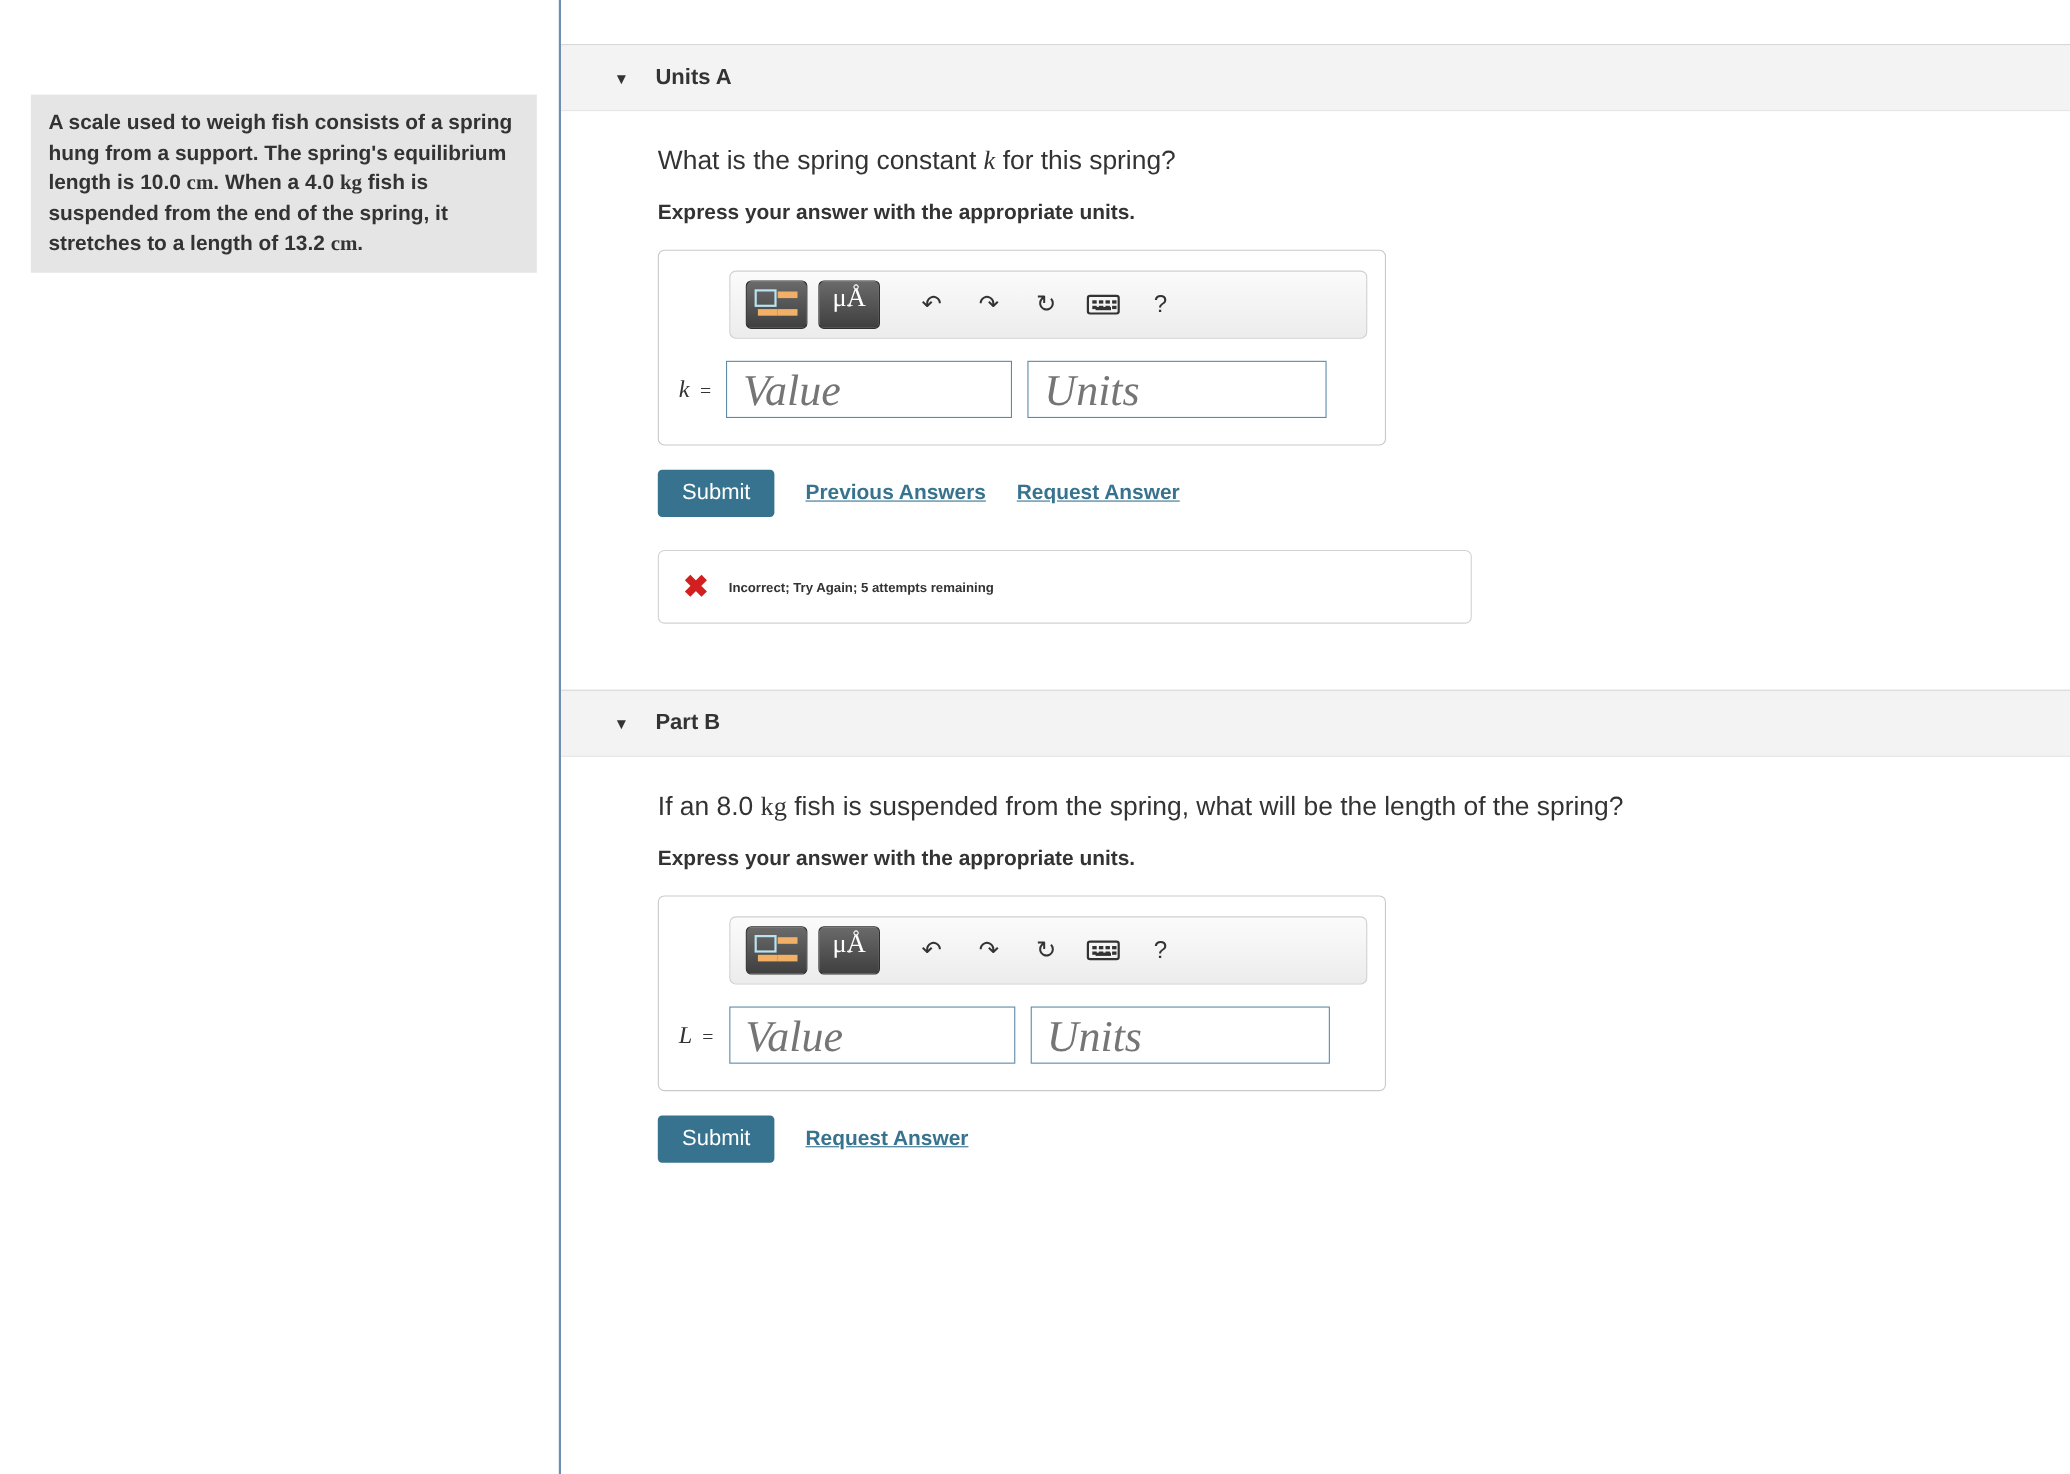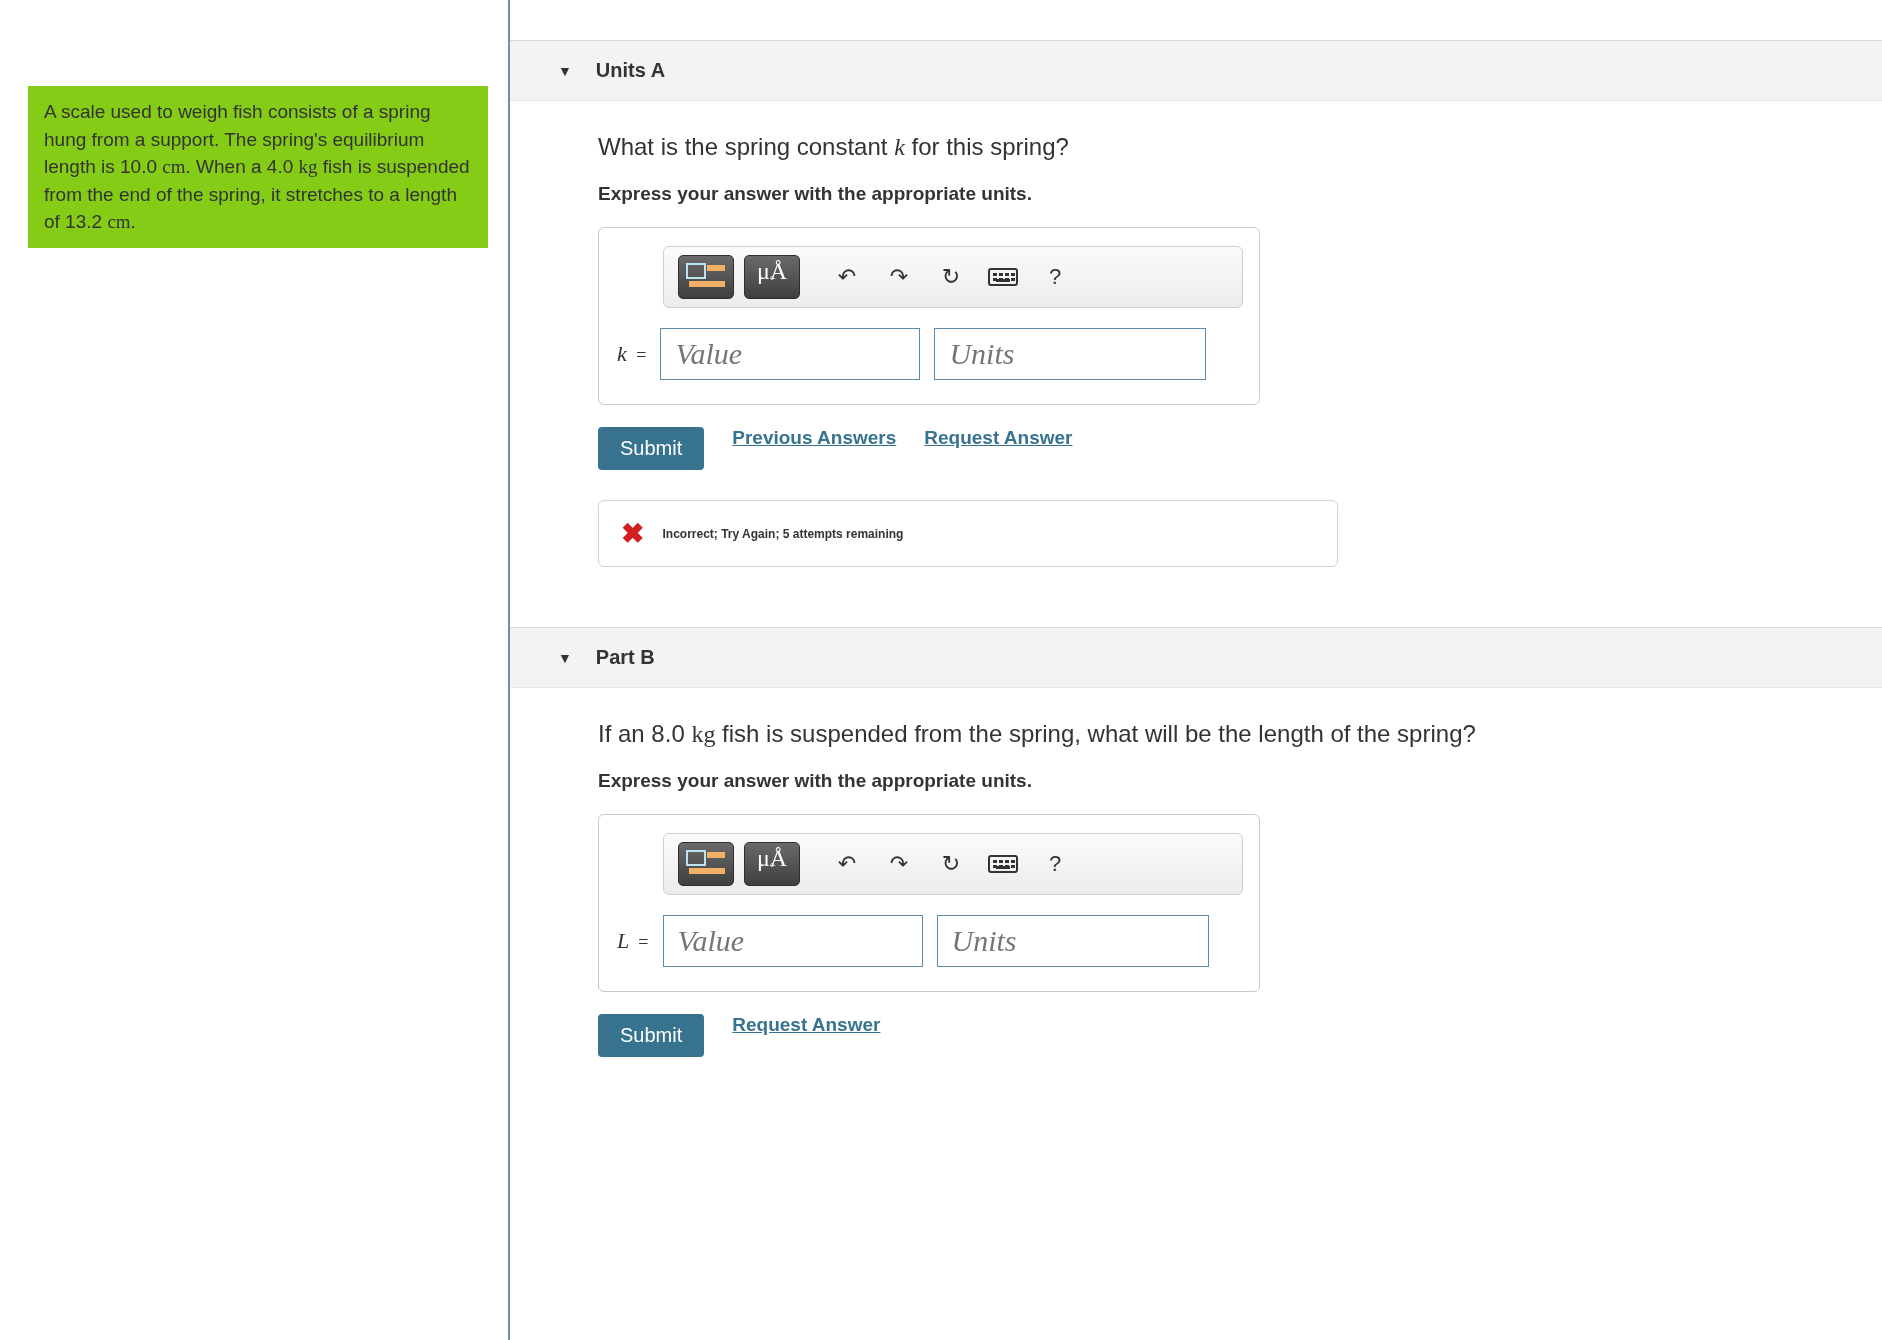--- a/index.html
+++ b/index.html
@@ -12,25 +12,26 @@
 }
 .layout { display: flex; }
 .leftcol {
   width: 510px;
   border-right: 2px solid #6e8fb3;
   min-height: 1340px;
   padding: 0;
 }
 .problem-box {
   margin: 86px 20px 0 28px;
-  background: #84cc16;
+  background: #e5e5e5;
   padding: 12px 16px;
   color: #333;
   line-height: 1.45;
   font-size: 19px;
+  font-weight: bold;
 }
 .rm { font-family: Georgia, "Times New Roman", serif; }
 .rightcol {
   flex: 1;
   padding: 0 0 20px 0;
 }
 .part-header {
   background: #f3f3f3;
   border-top: 1px solid #d8d8d8;
   border-bottom: 1px solid #e6e6e6;
@@ -128,31 +129,31 @@
   font-style: italic;
   font-size: 22px;
   white-space: nowrap;
 }
 .equals-label .eq { font-style: normal; font-size: 18px; margin-left: 4px;}
 .val-input, .unit-input {
   border: 1px solid #5d8aa8;
   height: 52px;
   font-family: Georgia, "Times New Roman", serif;
   font-style: italic;
-  font-size: 30px;
+  font-size: 40px;
   color: #7d7d7d;
   padding: 0 14px;
   background: #fff;
 }
 .val-input { width: 260px; }
 .unit-input { width: 272px; }
 .actions {
   margin-top: 22px;
   display: flex;
-  align-items: flex-start;
+  align-items: center;
   gap: 28px;
 }
 .submit-btn {
   background: #37738f;
   color: #fff;
   border: none;
   border-radius: 4px;
   padding: 10px 22px;
   font-size: 20px;
   cursor: pointer;

